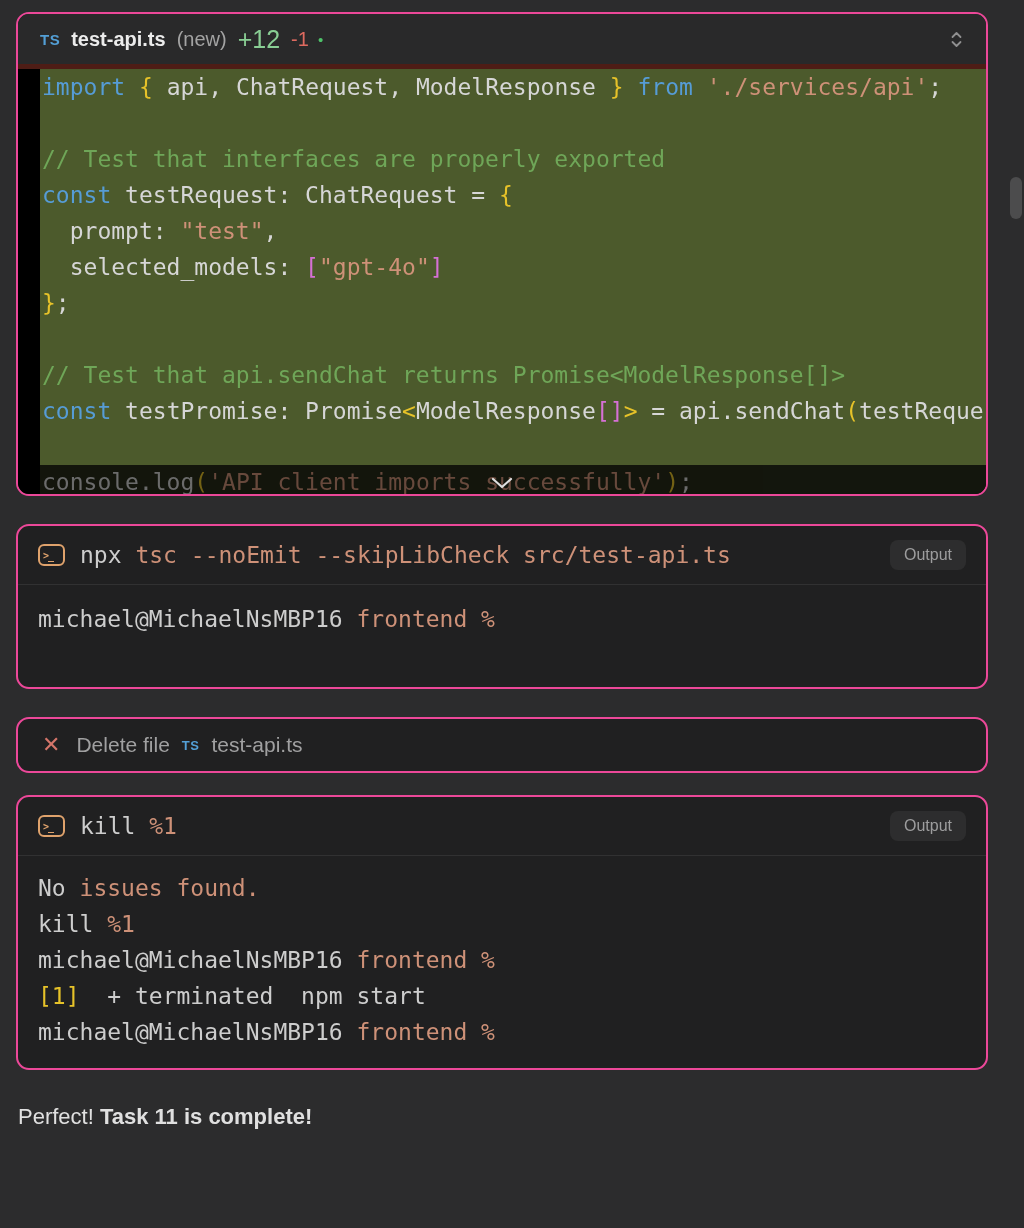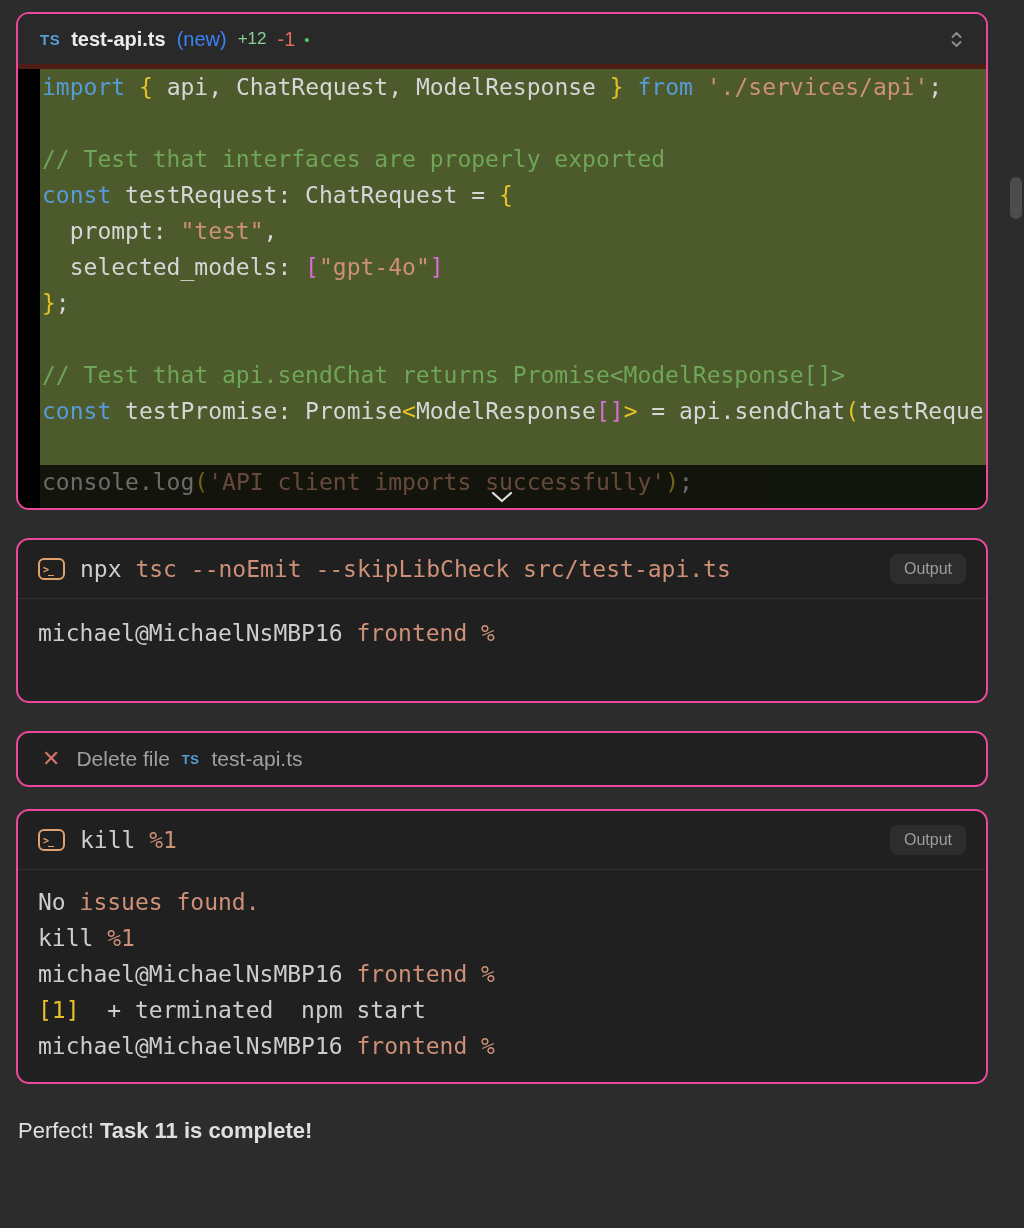--- a/index.html
+++ b/index.html
@@ -8,30 +8,30 @@
   .content { width:972px; margin-left:16px; }
 
   
   .panel { background:#202021; border:2px solid #ec4899; border-radius:13px; overflow:hidden; }
 
   
   .code-panel { margin-top:12px; }
   .code-header { height:50px; background:#29292a; display:flex; align-items:center; gap:11px; padding:0 22px; cursor:pointer; }
   .ts-badge { color:#539fd6; font-size:15px; font-weight:bold; letter-spacing:.5px; }
   .file-name { color:#ececec; font-size:20px; font-weight:600; }
-  .file-new { color:#3b82f6; font-size:20px; }
-  .diff-add { color:#89ce94; font-size:17px; }
+  .file-new { color:#a3a3a3; font-size:20px; }
+  .diff-add { color:#89ce94; font-size:25px; }
   .diff-del { color:#de6a5f; font-size:20px; }
   .dirty-dot { color:#4ec26a; font-size:15px; margin-left:-2px; }
   .header-chevrons { margin-left:auto; display:flex; align-items:center; }
   .deleted-strip { height:5px; background:#4e1d16; }
   .code-body { position:relative; background:#000000; padding-left:22px; }
   .code-line { height:36px; line-height:36px; font-family:"DejaVu Sans Mono", monospace; font-size:23px;
                white-space:pre; overflow:hidden; background:#4c5a2c; padding-left:2px; color:#d6d6d6; }
-  .code-line.dimmed { background:#262b19; height:43px; line-height:34px; opacity:.5; }
+  .code-line.dimmed { background:#262b19; height:29px; line-height:34px; opacity:.5; }
   .tok-kw  { color:#569cd6; }
   .tok-id  { color:#d6d6d6; }
   .tok-b1  { color:#e6c229; }
   .tok-b2  { color:#d670d6; }
   .tok-str { color:#ce9178; }
   .tok-cm  { color:#6fa658; }
   .expand-chevron { position:absolute; left:50%; transform:translateX(-50%); bottom:1px; cursor:pointer; }
 
   
   .term-block { margin-top:28px; }

